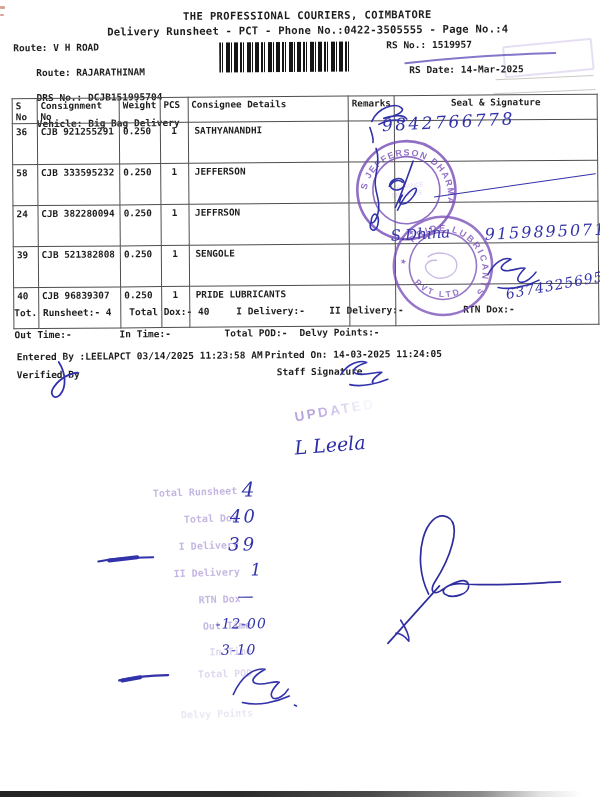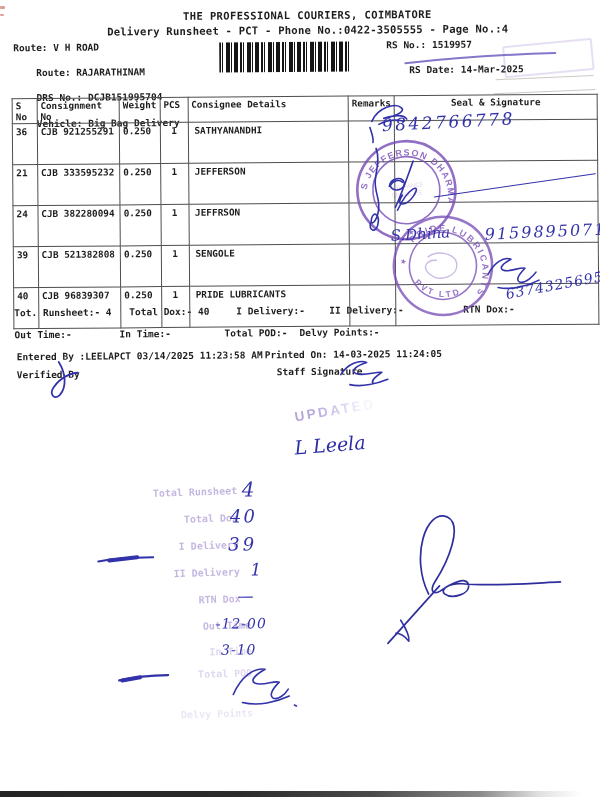--- a/index.html
+++ b/index.html
@@ -91,21 +91,21 @@
       <tr>
         <td>36</td>
         <td>CJB 921255291</td>
         <td>0.250</td>
         <td style="text-align:center;">1</td>
         <td style="padding-left:6px;">SATHYANANDHI</td>
         <td></td>
         <td></td>
       </tr>
       <tr>
-        <td>21</td>
+        <td>58</td>
         <td>CJB 333595232</td>
         <td>0.250</td>
         <td style="text-align:center;">1</td>
         <td style="padding-left:6px;">JEFFERSON</td>
         <td></td>
         <td></td>
       </tr>
       <tr>
         <td>24</td>
         <td>CJB 382280094</td>

